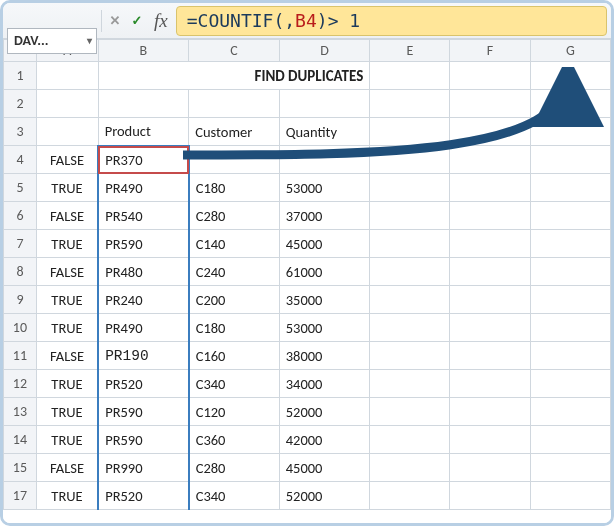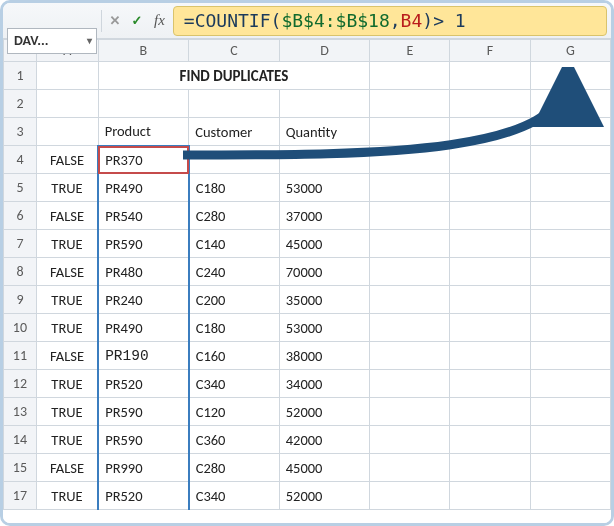--- a/index.html
+++ b/index.html
@@ -58,21 +58,21 @@
     font-size: 13px;
     font-weight: bold;
     color: #888;
     cursor: pointer;
   }
   .fb-btn.cancel { color: #999; }
   .fb-btn.enter { color: #2a8a2a; }
   .fx {
     font-style: italic;
     font-family: 'Times New Roman', serif;
-    font-size: 15px;
+    font-size: 19px;
     color: #555;
     padding: 0 4px;
   }
   .formula-pill {
     flex: 1;
     height: 30px;
     background: #ffe699;
     border: 1px solid #d9c36c;
     border-radius: 4px;
     display: flex;
@@ -135,21 +135,21 @@
   .col-A { width: 60px; }
   .col-B { width: 88px; }
   .col-C { width: 88px; }
   .col-D { width: 88px; }
   .col-E { width: 78px; }
   .col-F { width: 78px; }
   .col-G { width: 78px; }
   .title-row td.title {
     font-weight: 700;
     font-size: 15px;
-    text-align: center;
+    text-align: right;
   }
   .hdr-cell { font-weight: 400; }
   .num { text-align: right; }
   .sel-b4 {
     outline: 2px solid #c54b4b;
     outline-offset: -2px;
     position: relative;
     margin-left: 44px;
   }
   .sel-range {
@@ -178,21 +178,20 @@
     <span>DAV...</span>
     <span class="name-box-dd">▾</span>
   </div>
   <div class="vsep"></div>
   <div class="fb-btn cancel">✕</div>
   <div class="fb-btn enter">✓</div>
   <div class="fx">fx</div>
   <div class="formula-pill">
     <span class="fn">=</span>
       <span class="fn">COUNTIF(</span>
-      <span class="rng">$B$4:$B$18</span>
       <span class="fn">, </span>
       <span class="ref">B4</span>
       <span class="fn">)</span>
       <span class="op"> &gt; 1</span>
   </div>
 </div>
 
 <div class="grid-wrap">
   <table class="grid">
     <colgroup>
@@ -284,21 +283,21 @@
           <td class="num">45000</td>
           <td></td>
           <td></td>
           <td></td>
         </tr>
         <tr>
           <td class="rowhdr">8</td>
           <td class="num" style="text-align: center;">FALSE</td>
           <td class="sel-range" style="outline: none; border-left: 2px solid rgb(59, 125, 191); border-right: 2px solid rgb(59, 125, 191);">PR480</td>
           <td>C240</td>
-          <td class="num">70000</td>
+          <td class="num">61000</td>
           <td></td>
           <td></td>
           <td></td>
         </tr>
         <tr>
           <td class="rowhdr">9</td>
           <td class="num" style="text-align: center;">TRUE</td>
           <td class="sel-range" style="outline: none; border-left: 2px solid rgb(59, 125, 191); border-right: 2px solid rgb(59, 125, 191);">PR240</td>
           <td>C200</td>
           <td class="num">35000</td>

